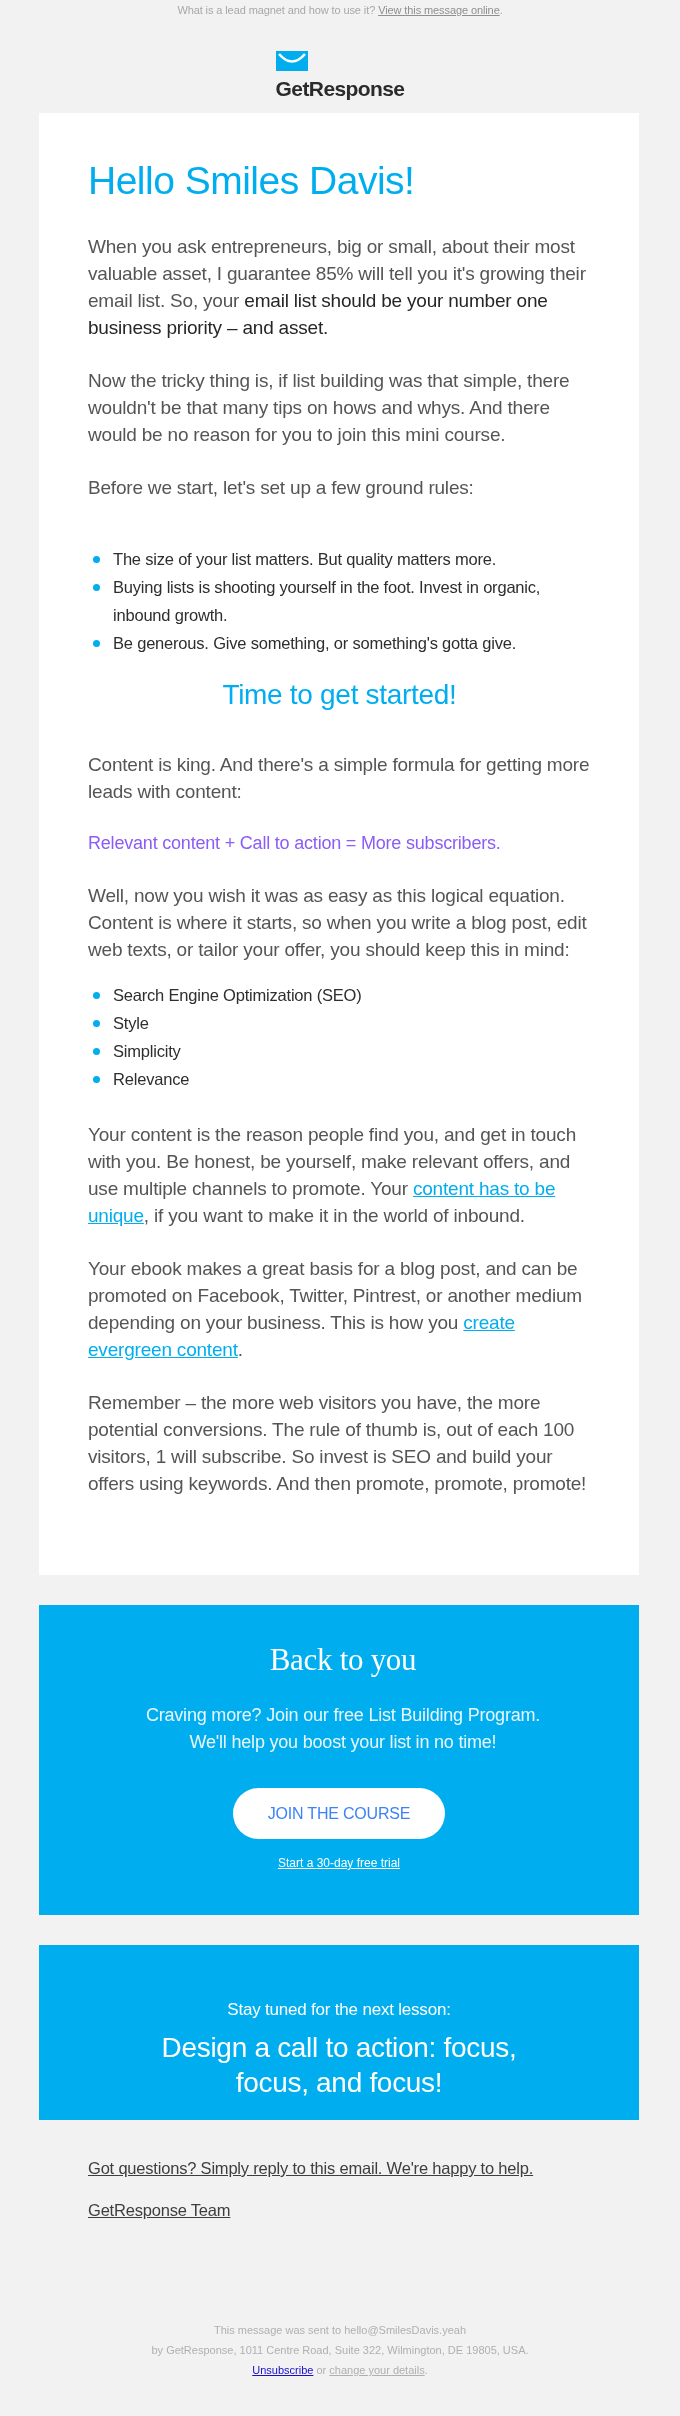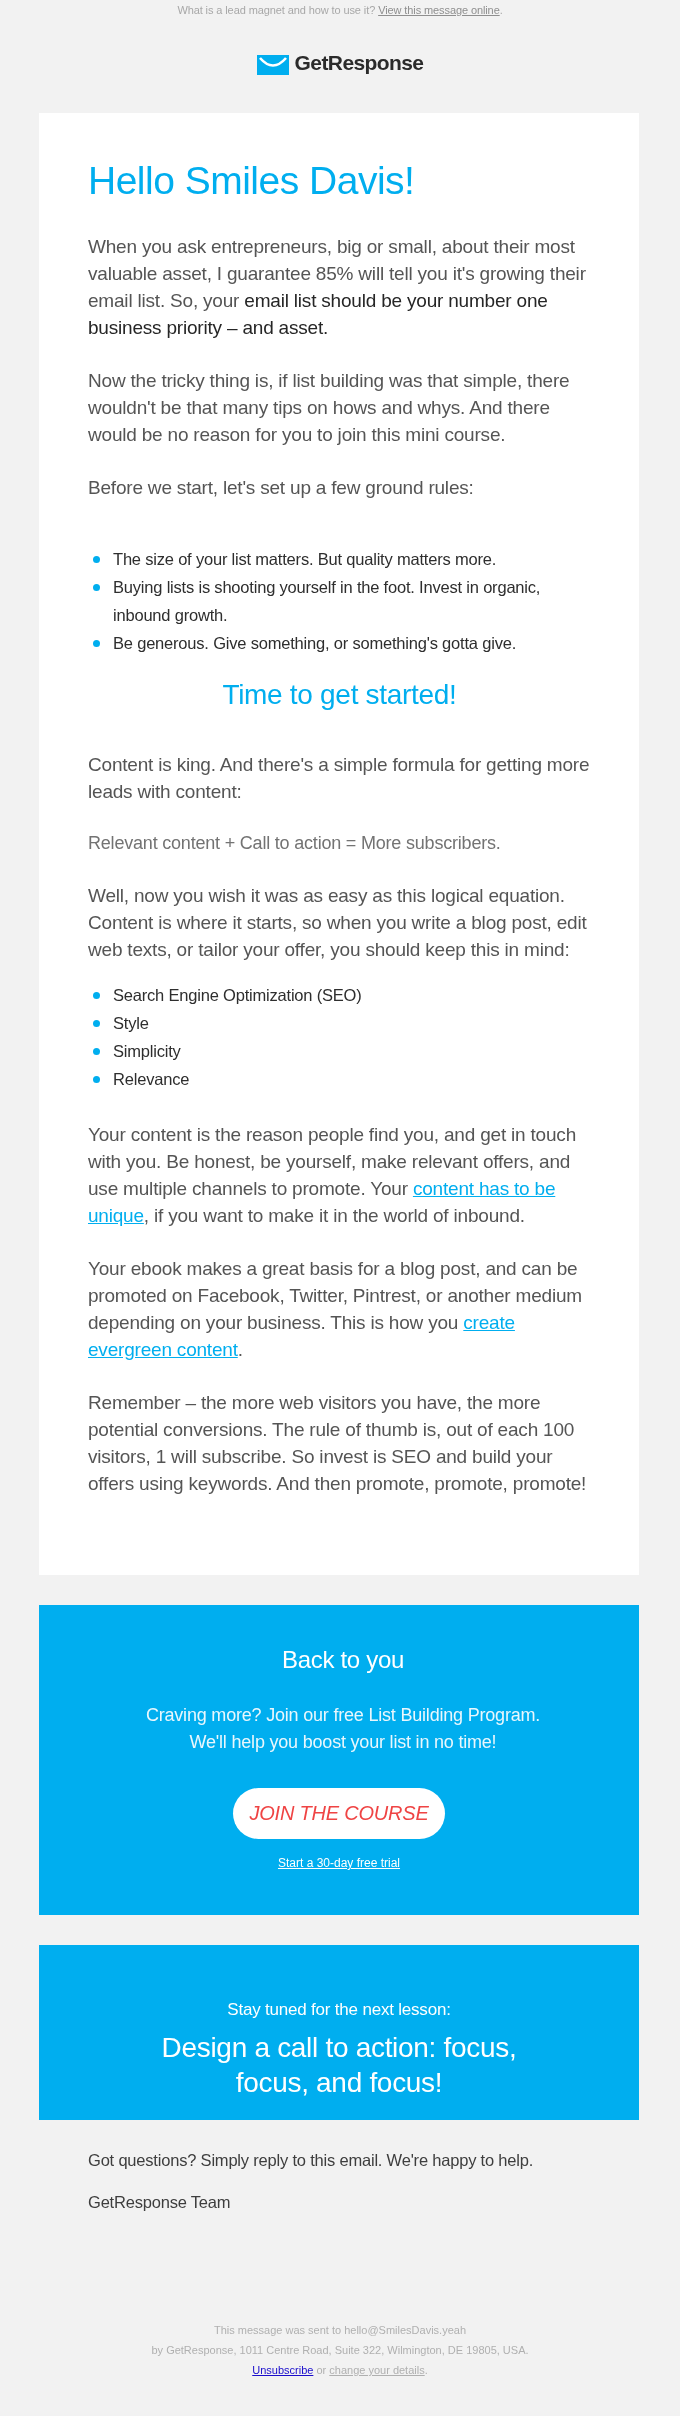--- a/index.html
+++ b/index.html
@@ -20,21 +20,21 @@
     }
     .preheader a { color: #8f8f8f; text-decoration: underline; }
     .logo-row {
       height: 89px;
       display: flex;
       align-items: flex-start;
       justify-content: center;
       padding-top: 27px;
       box-sizing: border-box;
     }
-    .logo { display: flex; align-items: flex-end; gap: 6px; }
+    .logo { display: flex; align-items: flex-start; gap: 6px; flex-direction: column; }
     .logo-mark { width: 32px; height: 20px; display: block; }
     .logo-text {
       font-size: 21px;
       font-weight: bold;
       color: #2b2b2b;
       letter-spacing: -0.6px;
     }
     .card {
       margin: 0 41px 0 39px;
       background: #ffffff;
@@ -84,65 +84,65 @@
     }
     .section-title {
       text-align: center;
       font-size: 28px;
       color: #00aeef;
       margin: 22px 0 40px 0;
       letter-spacing: -0.3px;
     }
     .formula {
       font-size: 18px;
-      color: #737373;
+      color: #8b5cf6;
       margin: 0 0 28px 0;
       letter-spacing: -0.2px;
     }
     .blue-box {
       margin: 0 41px 0 39px;
       width: 600px;
       background: #00aeef;
       color: #ffffff;
       text-align: center;
       box-sizing: border-box;
     }
     .cta-box { height: 310px; padding-top: 37px; margin-top: 30px; }
-    .cta-title { font-size: 24px; margin: 0 0 24px 8px; letter-spacing: -0.3px; line-height: 36px; }
+    .cta-title { font-size: 31px; margin: 0 0 24px 8px; letter-spacing: -0.3px; line-height: 36px; font-family: Liberation Serif, serif; }
     .cta-text { font-size: 18px; line-height: 27px; margin: 0 0 32px 8px; color: #e9f7fd; letter-spacing: -0.2px; }
     .cta-button {
       display: inline-block;
       width: 212px;
       height: 51px;
       line-height: 51px;
       background: #ffffff;
       border-radius: 26px;
-      color: #ef4444;
-      font-size: 20px;
+      color: #3b82f6;
+      font-size: 16px;
       letter-spacing: -0.2px;
       text-decoration: none;
-      font-style: italic;
     }
     .cta-link {
       display: block;
       margin-top: 17px;
       font-size: 12px;
       color: #ffffff;
       text-decoration: underline;
     }
     .next-box { height: 175px; padding-top: 55px; margin-top: 30px; }
     .next-label { font-size: 17px; margin: 0 0 10px 0; letter-spacing: -0.2px; }
     .next-title { font-size: 28px; line-height: 35px; margin: 0 auto; width: 360px; letter-spacing: -0.3px; }
     .signoff {
-      padding: 30px 0 0 88px;
+      padding: 38px 0 0 88px;
       font-size: 16.5px;
       color: #3e3e3e;
       letter-spacing: -0.2px;
       height: 190px;
       box-sizing: border-box;
+      text-decoration: underline;
     }
     .signoff p { margin: 0 0 22px 0; line-height: 20px; }
     .footer {
       text-align: center;
       font-size: 11px;
       color: #b0b0b0;
       line-height: 20px;
       padding-top: 10px;
     }
     .footer a.unsub { color: #1a0dcc; text-decoration: underline; }

